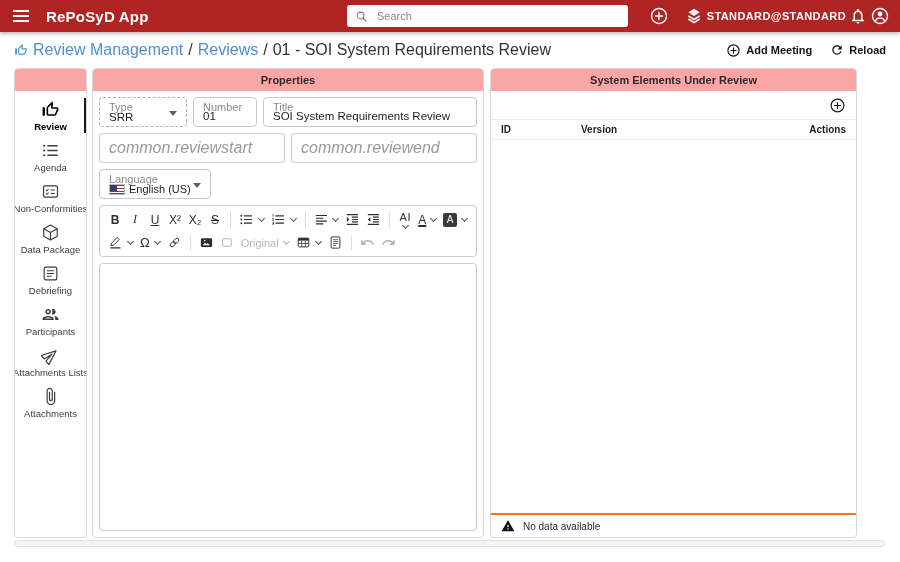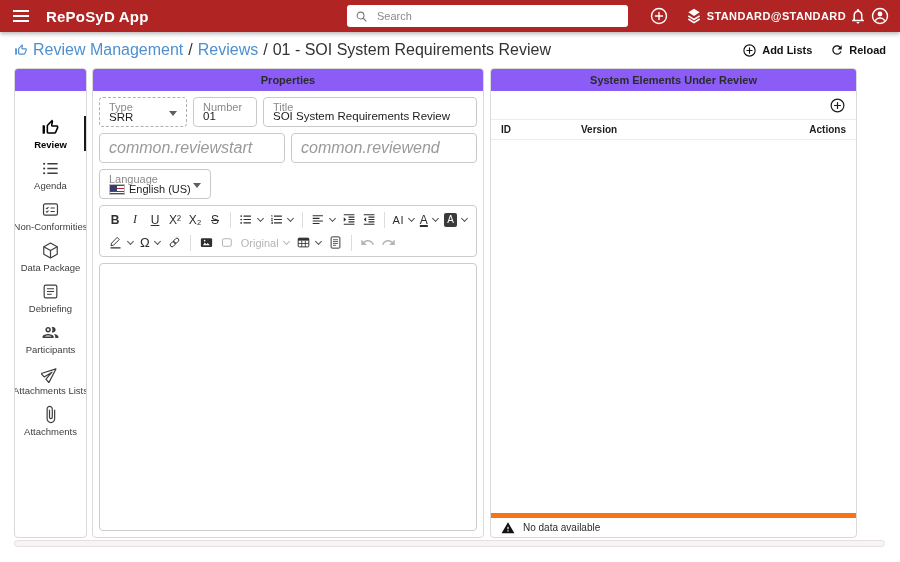--- a/index.html
+++ b/index.html
@@ -43,29 +43,29 @@
   .crumb-current { color:#333; }
   .bar-actions { margin-left:auto; display:flex; align-items:center; gap:18px; }
   .action-btn { display:flex; align-items:center; gap:5px; font-size:11px; font-weight:700; color:#111; cursor:pointer; }
 
   
   .panel {
     position:absolute; top:68px; height:470px; background:#fff;
     border:1px solid #d9d9d9; border-radius:4px; display:flex; flex-direction:column; overflow:hidden;
   }
   .panel-header {
-    flex:0 0 22px; background:#8b5cf6; display:flex; align-items:center; justify-content:center;
+    flex:0 0 22px; background:#fca5a5; display:flex; align-items:center; justify-content:center;
     font-size:11px; font-weight:700; color:#2b2b2b;
   }
   #sidebar    { left:14px;  width:73px; }
   #properties { left:92px;  width:392px; }
   #elements   { left:490px; width:367px; }
 
   
-  .sidebar-items { padding-top:22px; display:flex; flex-direction:column; }
+  .sidebar-items { padding-top:4px; display:flex; flex-direction:column; }
   .nav-item {
     position:relative; width:100%; padding:5px 0 4px; cursor:pointer;
     display:flex; flex-direction:column; align-items:center; gap:2px;
     color:#3d3d3d; font-size:9.5px; white-space:nowrap; overflow:hidden;
   }
   .nav-item svg { width:19px; height:19px; }
   .nav-item.active { color:#000; font-weight:700; }
   .active-bar { position:absolute; right:0; top:3px; bottom:3px; width:2px; background:#1a1a1a; }
 
   
@@ -97,39 +97,39 @@
   .tb-btn svg { width:15px; height:15px; }
   .tb-sep { width:1px; height:16px; background:#dcdcdc; margin:0 5px; flex:0 0 1px; }
   .caret { width:5px; height:5px; border-right:1.4px solid #555; border-bottom:1.4px solid #555;
            transform:rotate(45deg); margin:-3px 1px 0 2px; flex:0 0 5px; }
   .tb-btn.disabled { color:#b5b5b5; }
   .tb-btn.disabled .caret { border-color:#b5b5b5; }
   .g-b { font-weight:700; }
   .g-i { font-style:italic; font-family:"Liberation Serif", serif; }
   .g-u { text-decoration:underline; }
   .g-s { text-decoration:line-through; }
-  .g-ai { font-size:11px; letter-spacing:.5px; }
+  .g-ai { font-size:11px; letter-spacing:.5px;flex-direction:column; }
   .g-fc { text-decoration:underline; text-decoration-thickness:2px; }
   .g-box { width:14px; height:14px; background:#3a3a3a; color:#fff; font-size:10px; font-weight:400;
            display:flex; align-items:center; justify-content:center; border-radius:2px; }
   .g-orig { font-size:11px; }
   .editor-content { flex:1; border:1px solid #ccc; border-radius:4px; background:#fff; cursor:text; }
 
   
   .el-toolbar { flex:0 0 28px; display:flex; align-items:center; justify-content:flex-end; padding:0 10px; }
   .el-add { color:#1c1c1c; cursor:pointer; }
   .el-table-header {
     flex:0 0 21px; display:flex; align-items:center; padding:0 10px;
     font-size:10px; font-weight:700; color:#1c1c1c;
     border-top:1px solid #ececec; border-bottom:1px solid #ececec;
   }
   .col-id { flex:0 0 80px; } .col-version { flex:1; } .col-actions { text-align:right; }
   .el-body { flex:1; }
   .el-footer {
-    flex:0 0 24px; border-top:5px solid #f97316; display:flex; align-items:center; gap:8px;
+    flex:0 0 24px; border-top:2px solid #f97316; display:flex; align-items:center; gap:8px;
     padding:0 10px; font-size:10px; color:#2b2b2b;
   }
 
   
   .h-scrollbar {
     position:absolute; top:540px; left:14px; width:871px; height:7px;
     background:#f7f5f4; border:1px solid #e5e0dd; border-radius:4px; cursor:pointer;
   }
 </style>
 </head>
@@ -193,21 +193,21 @@
     <span class="crumb-link">Reviews</span>
     <span class="crumb-sep">/</span>
     <span class="crumb-current">01 - SOI System Requirements Review</span>
   </div>
   <div class="bar-actions">
     <span class="action-btn">
       <svg viewBox="0 0 24 24" width="15" height="15">
         <circle cx="12" cy="12" r="9" fill="none" stroke="currentColor" stroke-width="1.8"></circle>
         <path d="M12 7.8v8.4M7.8 12h8.4" stroke="currentColor" stroke-width="1.8" stroke-linecap="round"></path>
       </svg>
-      <span>Add Lists</span>
+      <span>Add Meeting</span>
     </span>
     <span class="action-btn">
       <svg viewBox="0 0 24 24" width="14" height="14">
         <path fill="currentColor" d="M17.65 6.35C16.2 4.9 14.21 4 12 4c-4.42 0-7.99 3.58-8 8s3.57 8 7.99 8c3.73 0 6.84-2.55 7.73-6h-2.08c-.82 2.33-3.04 4-5.65 4-3.31 0-6-2.69-6-6s2.69-6 6-6c1.66 0 3.14.69 4.22 1.78L13 11h7V4l-2.35 2.35z"></path>
       </svg>
       <span>Reload</span>
     </span>
   </div>
 </div>
 

